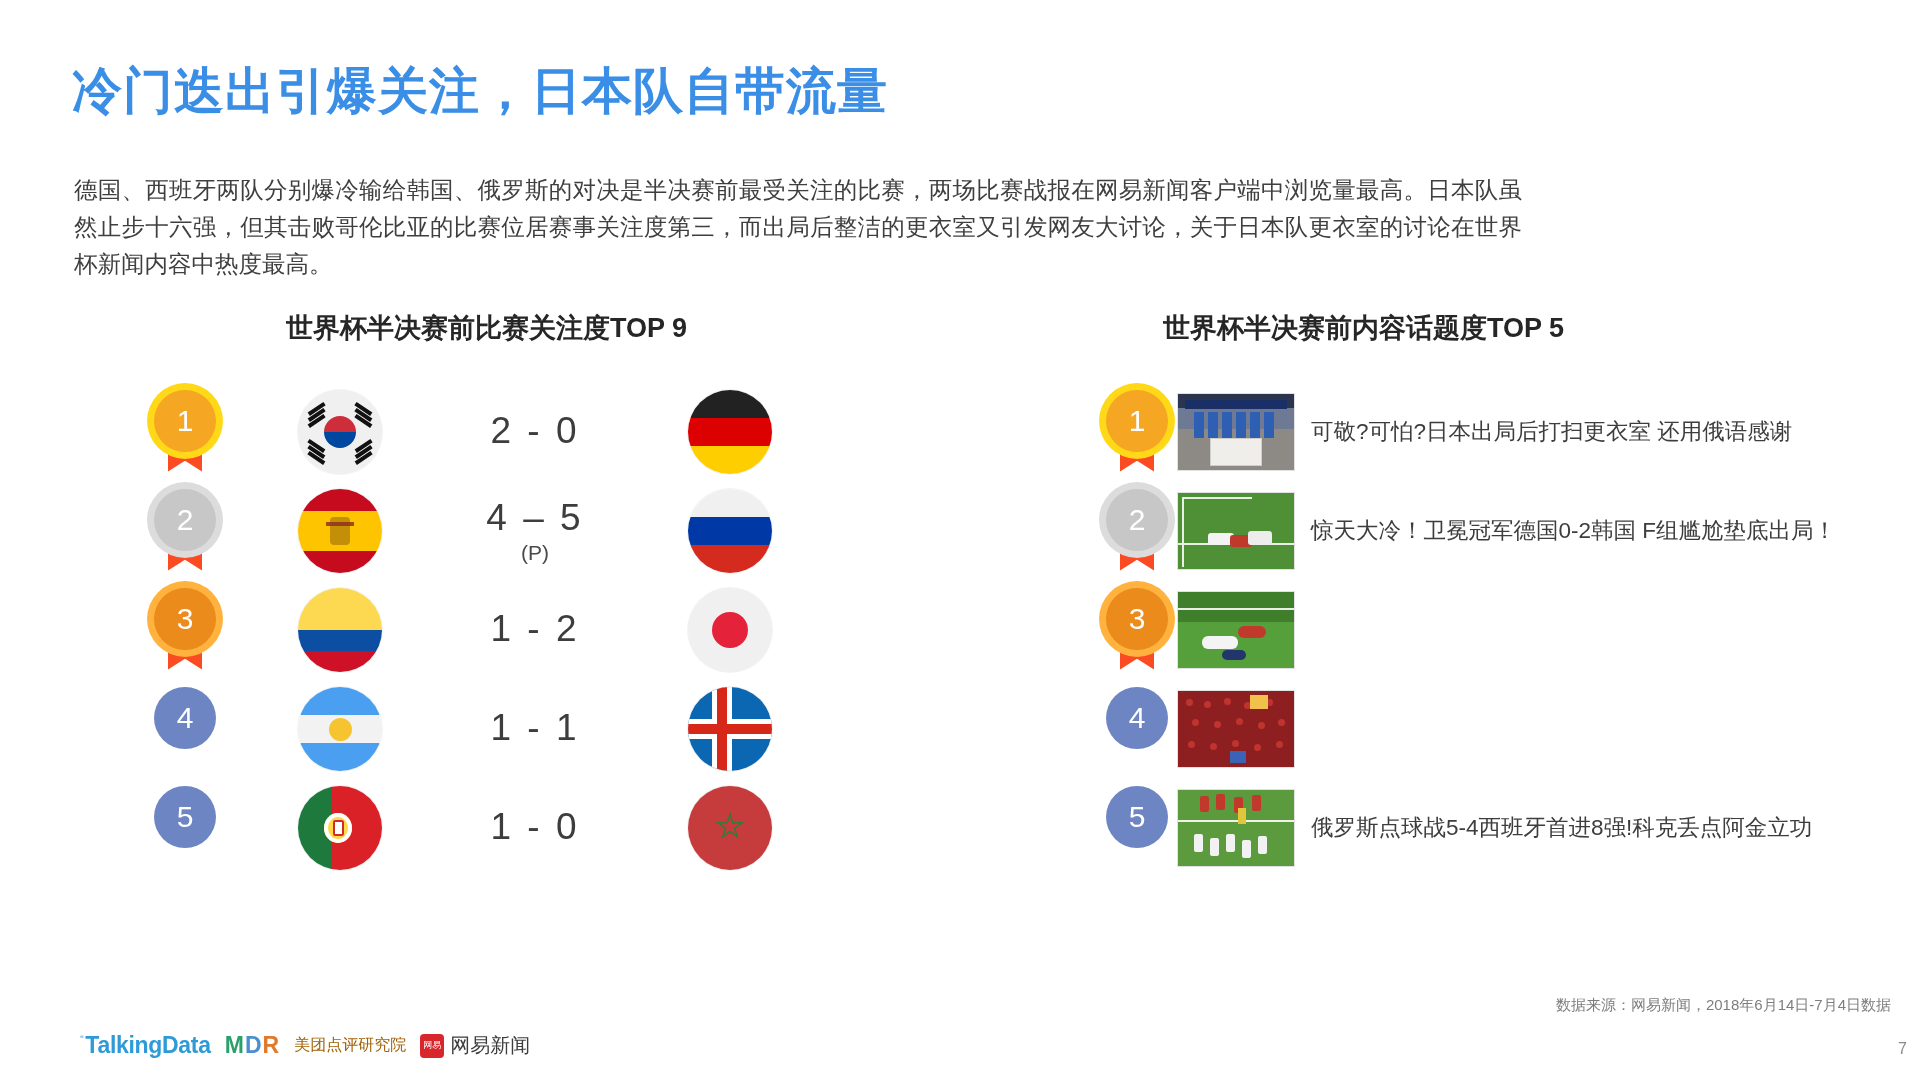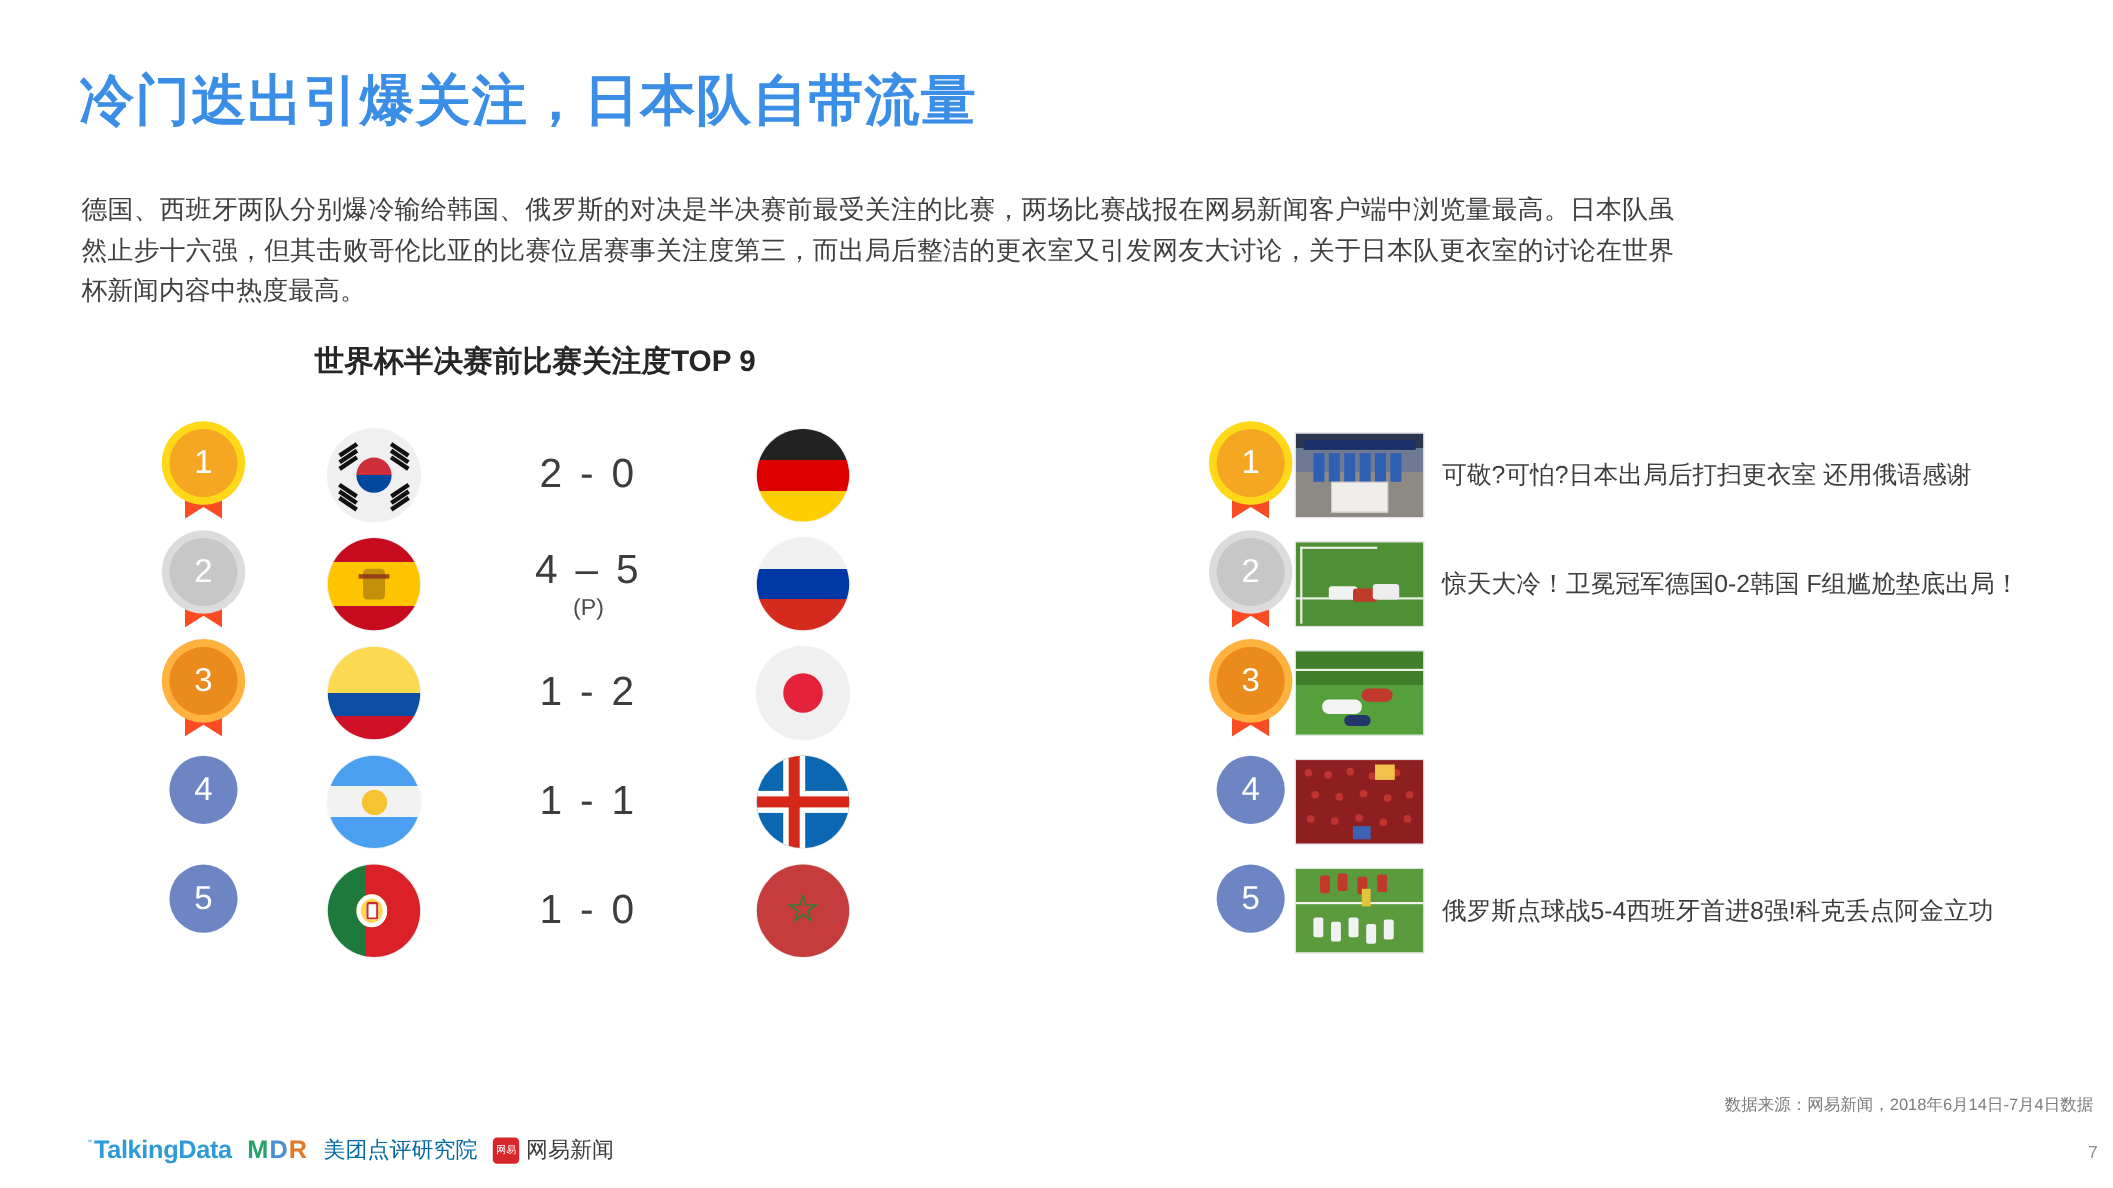--- a/index.html
+++ b/index.html
@@ -156,47 +156,48 @@
   .th-field .line { background:#e8f0e4; }
   .th-grass2 { background: linear-gradient(180deg,#3f7f2c 0 40%, #56a03b 40% 100%); }
   .th-crowd { background:#8d1f20; }
   .th-crowd .dot{ width:7px; height:7px; border-radius:50%; background:#c0342f; }
   .th-pitch { background: linear-gradient(180deg,#5b9b3e 0 100%); }
   .th-pitch .w{ background:#f2f2f2; border-radius:2px; }
   .th-pitch .r{ background:#c0392b; border-radius:2px; }
 
   
   .source {
-    position: absolute; right: 18px; top: 993px; text-align: right;
+    position: absolute; right: 30px; top: 993px; text-align: right;
     font-size: 15px; line-height: 24px; color: #7d7d7d;
   }
   .pagenum {
     position: absolute; right: 14px; top: 1040px;
     font-size: 16px; color: #8a8a8a;
   }
   .brandbar { position: absolute; left: 78px; top: 1032px; display:flex; align-items:center; gap:14px; }
   .brand-td { font-size: 23px; font-weight: 700; color:#2e9ad6; letter-spacing:-.3px; }
   .brand-td .dot { color:#9dd2ee; }
   .brand-mdr { font-size: 23px; font-weight:700; letter-spacing:1px; }
   .brand-mdr .m{color:#2aa06a;} .brand-mdr .d{color:#4a8fd0;} .brand-mdr .r{color:#e07a2a;}
-  .brand-mt { font-size: 20px; color:#0369a1; }
+  .brand-mt { font-size: 16px; color:#a16207; }
   .brand-ne { display:flex; align-items:center; gap:6px; }
   .brand-ne .sq { width:24px; height:24px; background:#d7262c; border-radius:4px;
     color:#fff; font-size:9px; display:flex; align-items:center; justify-content:center; line-height:1;}
   .brand-ne .tx { font-size:20px; color:#3d3d3d; }
 </style>
 </head>
 <body>
 
 <div class="slide">
 
   <h1 class="headline">冷门迭出引爆关注，日本队自带流量</h1>
   <p class="lede">德国、西班牙两队分别爆冷输给韩国、俄罗斯的对决是半决赛前最受关注的比赛，两场比赛战报在网易新闻客户端中浏览量最高。日本队虽然止步十六强，但其击败哥伦比亚的比赛位居赛事关注度第三，而出局后整洁的更衣室又引发网友大讨论，关于日本队更衣室的讨论在世界杯新闻内容中热度最高。</p>
 
   <div class="sec-title left">世界杯半决赛前比赛关注度TOP 9</div>
+  <div class="sec-title right">世界杯半决赛前内容话题度TOP 5</div>
 
   <div class="matches">
 
     <div class="match-row">
       <div class="mcell-medal">
         <div class="medal gold">
           <div class="ribbon"></div>
           <div class="disc">1</div>
         </div>
       </div>

